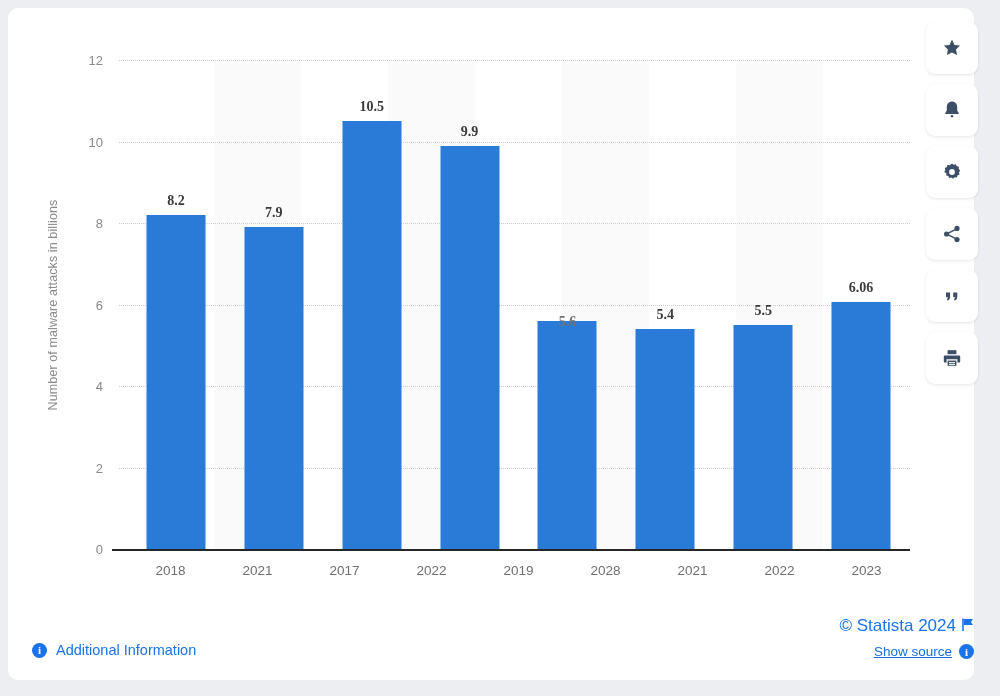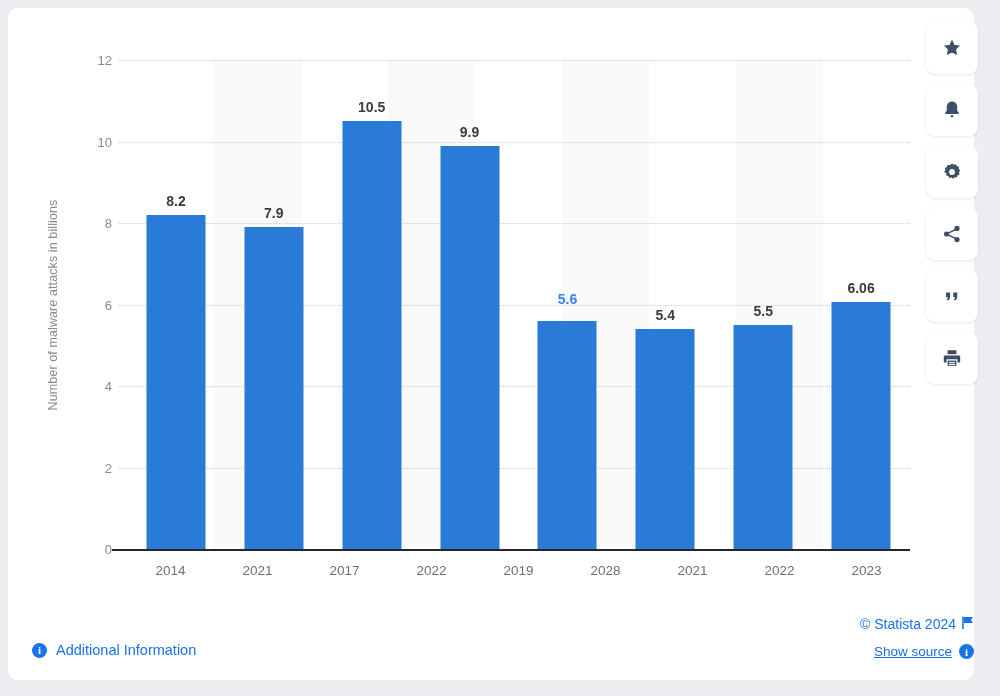--- a/index.html
+++ b/index.html
@@ -97,21 +97,21 @@
 
   .ticks {
     position: absolute;
     left: 0;
     top: 52px;
     width: 108px;
     height: 489px;
   }
   .tick-label {
     position: absolute;
-    right: 4px;
+    right: 13px;
     width: 100px;
     text-align: right;
     font-size: 13px;
     color: #8a8a8a;
     transform: translateY(-50%);
   }
 
   
   .bars {
     position: absolute;
@@ -132,20 +132,21 @@
     background: #2a7ad8;
   }
   .bar-value {
     position: absolute;
     left: 50%;
     transform: translateX(-50%);
     font-size: 14px;
     font-weight: bold;
     color: #3b3b3b;
     white-space: nowrap;
+    font-family: Liberation Serif, serif;
   }
 
   
   .x-labels {
     position: absolute;
     left: 119px;
     top: 555px;
     width: 783px;
     display: flex;
   }
@@ -179,21 +180,21 @@
   }
   .tool-btn svg { display: block; }
 
   
   .copyright {
     position: absolute;
     left: 820px;
     top: 608px;
     width: 146px;
     text-align: right;
-    font-size: 14px;
+    font-size: 17px;
     color: #1a73e8;
     display: flex;
     align-items: center;
     justify-content: flex-end;
     gap: 6px;
   }
   .show-source {
     position: absolute;
     left: 790px;
     top: 636px;
@@ -288,40 +289,40 @@
             <div class="bar-slot">
               <div class="bar" style="height: 427.875px; background: rgb(42, 122, 216);"></div>
               <div class="bar-value" style="bottom: 433.875px; color: rgb(59, 59, 59);">10.5</div>
             </div>
             <div class="bar-slot">
               <div class="bar" style="height: 403.425px; background: rgb(42, 122, 216);"></div>
               <div class="bar-value" style="bottom: 409.425px; color: rgb(59, 59, 59);">9.9</div>
             </div>
             <div class="bar-slot">
               <div class="bar" style="height: 228.2px; background: rgb(42, 122, 216);"></div>
-              <div class="bar-value" style="bottom: 242px; color: #3b82f6;">5.6</div>
+              <div class="bar-value" style="bottom: 219px; color: #737373;">5.6</div>
             </div>
             <div class="bar-slot">
               <div class="bar" style="height: 220.05px; background: rgb(42, 122, 216);"></div>
               <div class="bar-value" style="bottom: 226.05px; color: rgb(59, 59, 59);">5.4</div>
             </div>
             <div class="bar-slot">
               <div class="bar" style="height: 224.125px; background: rgb(42, 122, 216);"></div>
               <div class="bar-value" style="bottom: 230.125px; color: rgb(59, 59, 59);">5.5</div>
             </div>
             <div class="bar-slot">
               <div class="bar" style="height: 246.945px; background: rgb(42, 122, 216);"></div>
               <div class="bar-value" style="bottom: 252.945px; color: rgb(59, 59, 59);">6.06</div>
             </div>
           </div>
       </div>
 
       <div class="axis-baseline"></div>
       <div class="x-labels">
-          <div class="x-label">2014</div>
+          <div class="x-label">2018</div>
           <div class="x-label">2021</div>
           <div class="x-label">2017</div>
           <div class="x-label">2022</div>
           <div class="x-label">2019</div>
           <div class="x-label">2028</div>
           <div class="x-label">2021</div>
           <div class="x-label">2022</div>
           <div class="x-label">2023</div>
         </div>
     </div>

